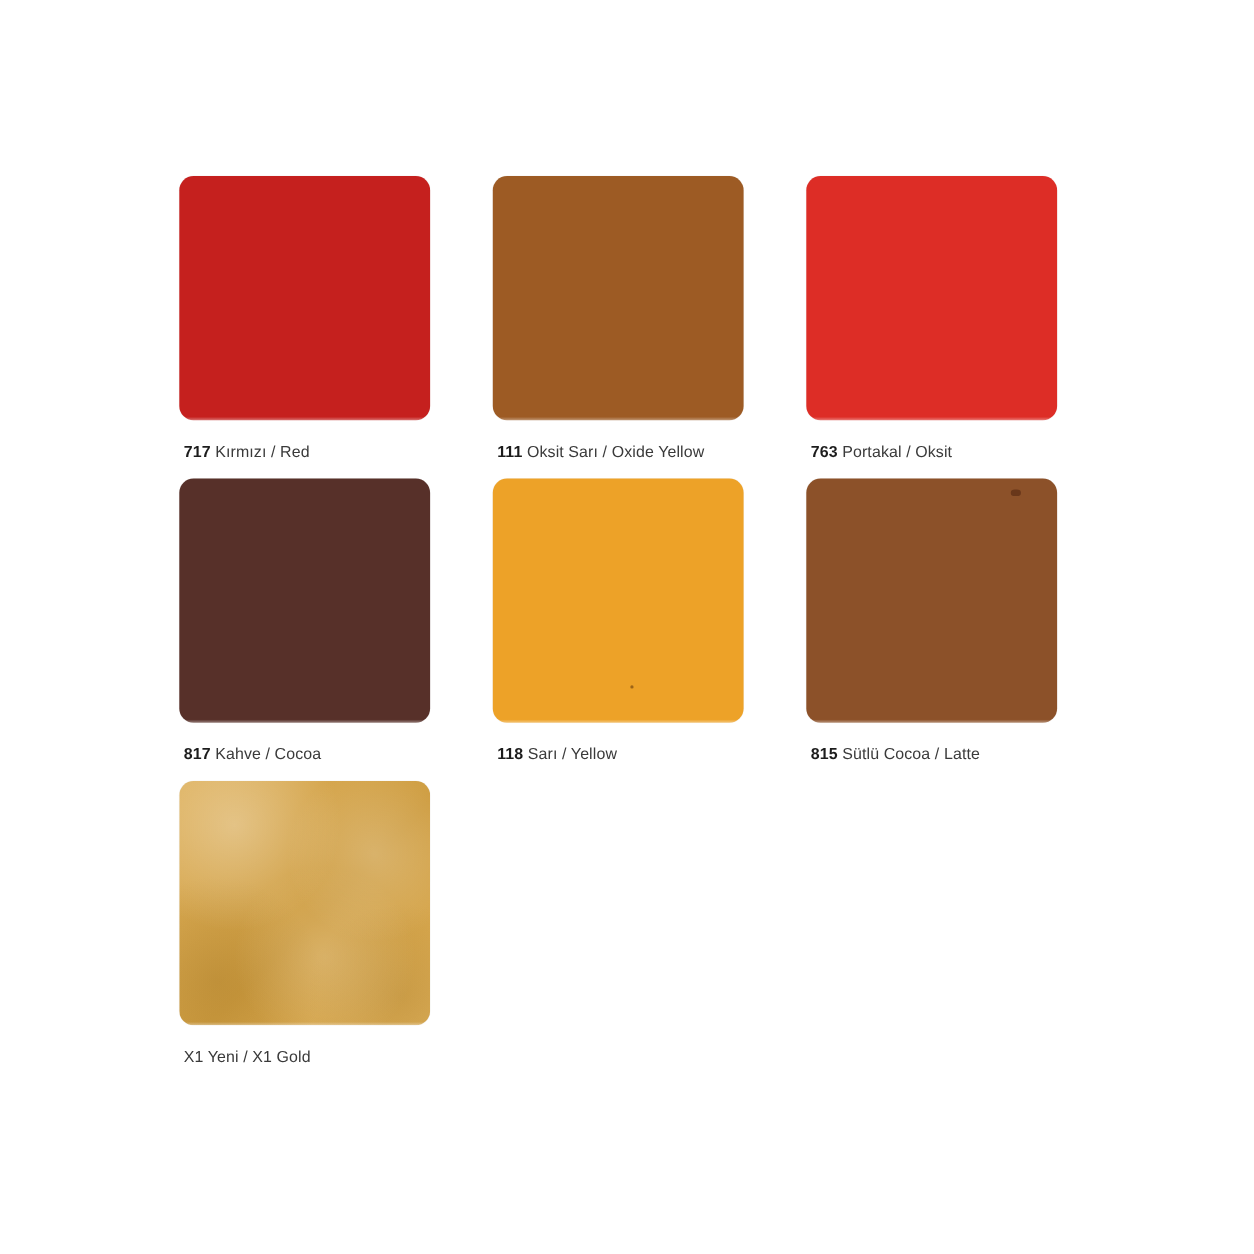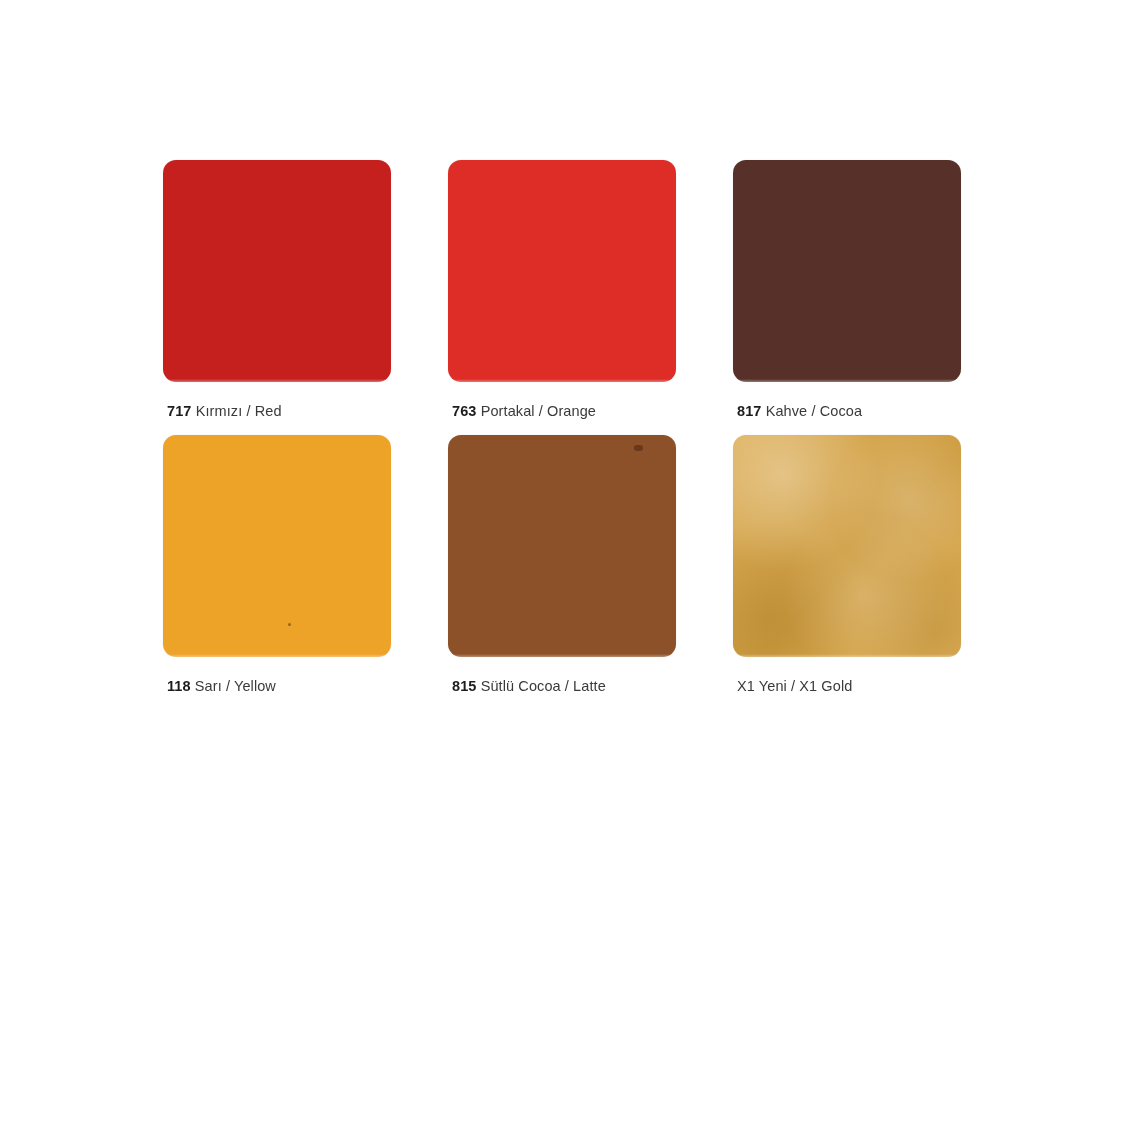--- a/index.html
+++ b/index.html
@@ -121,26 +121,32 @@
 
     <div class="swatch-cell">
       <div class="swatch-chip-wrap">
         <div class="swatch-chip" style="background:#c5201e;"></div>
         <span class="chip-speck speck-a"></span>
       </div>
       <div class="swatch-label"><span class="swatch-code">717</span> <span class="swatch-name">Kırmızı / Red</span></div>
     </div>
 
 
+    <div class="swatch-cell">
+      <div class="swatch-chip-wrap">
+        <div class="swatch-chip" style="background:#9d5b24;"></div>
+      </div>
+      <div class="swatch-label"><span class="swatch-code">111</span> <span class="swatch-name">Oksit Sarı / Oxide Yellow</span></div>
+    </div>
 
     <div class="swatch-cell">
       <div class="swatch-chip-wrap">
         <div class="swatch-chip" style="background:#dd2d26;"></div>
       </div>
-      <div class="swatch-label"><span class="swatch-code">763</span> <span class="swatch-name">Portakal / Orange</span></div>
+      <div class="swatch-label"><span class="swatch-code">763</span> <span class="swatch-name">Portakal / Oksit</span></div>
     </div>
 
     <div class="swatch-cell">
       <div class="swatch-chip-wrap">
         <div class="swatch-chip" style="background:#573029;"></div>
       </div>
       <div class="swatch-label"><span class="swatch-code">817</span> <span class="swatch-name">Kahve / Cocoa</span></div>
     </div>
 
     <div class="swatch-cell">

